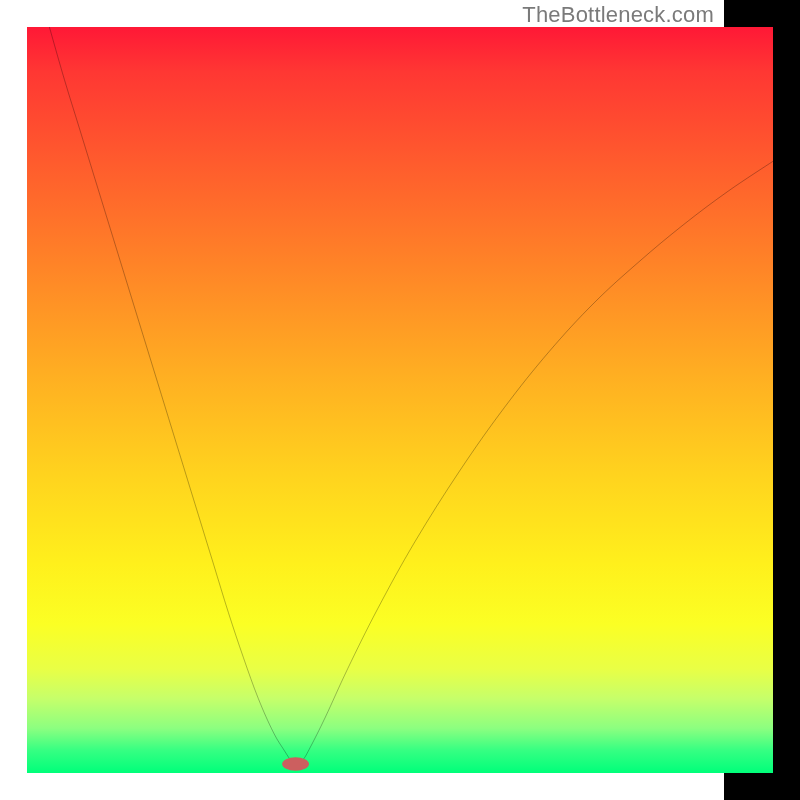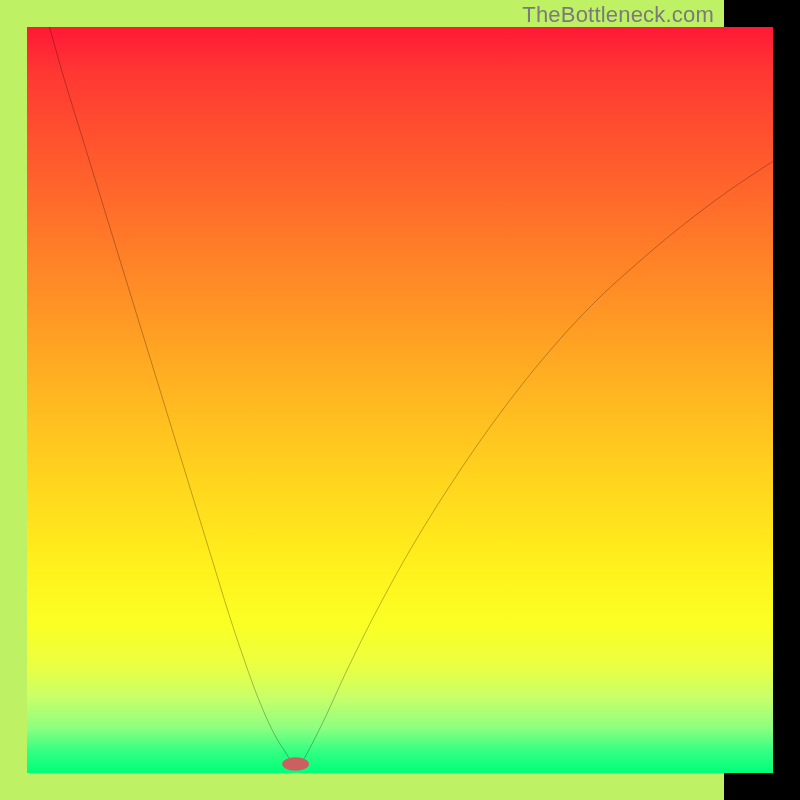--- a/index.html
+++ b/index.html
@@ -8,21 +8,21 @@
     width: 800px;
     height: 800px;
     background: #000;
     font-family: Arial, Helvetica, sans-serif;
     overflow: hidden;
   }
   .frame {
     position: relative;
     width: 724px;
     height: 800px;
-    background: #bef264;
+    background: #ffffff;
   }
   .plot-area {
     position: absolute;
     left: 27px;
     top: 27px;
     width: 746px;
     height: 746px;
     
     background: linear-gradient(to bottom,
       #ff1836 0%,

